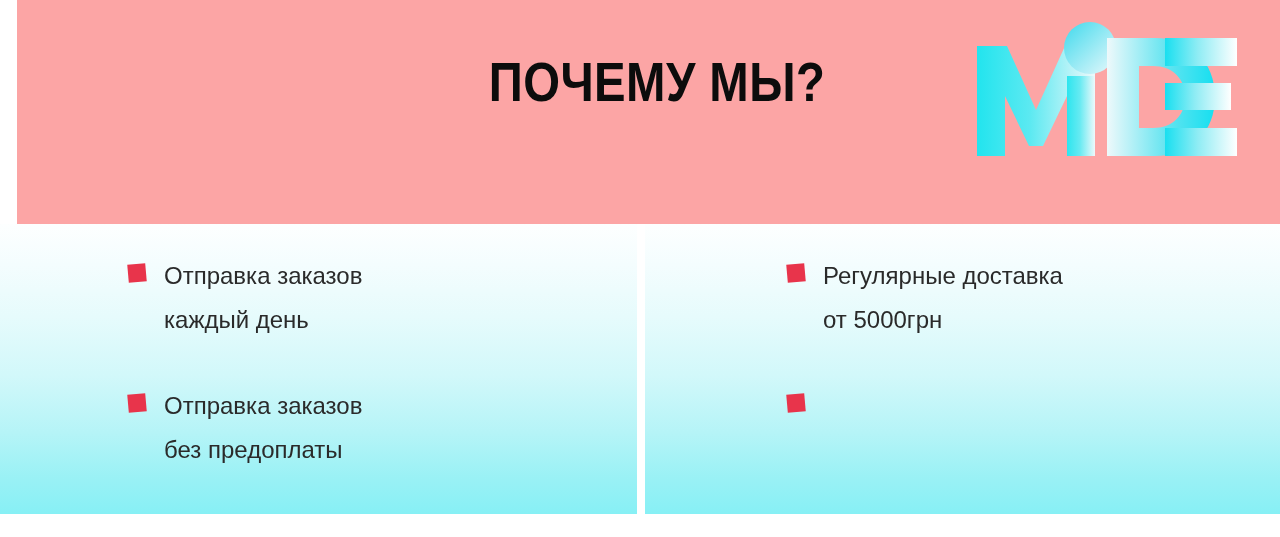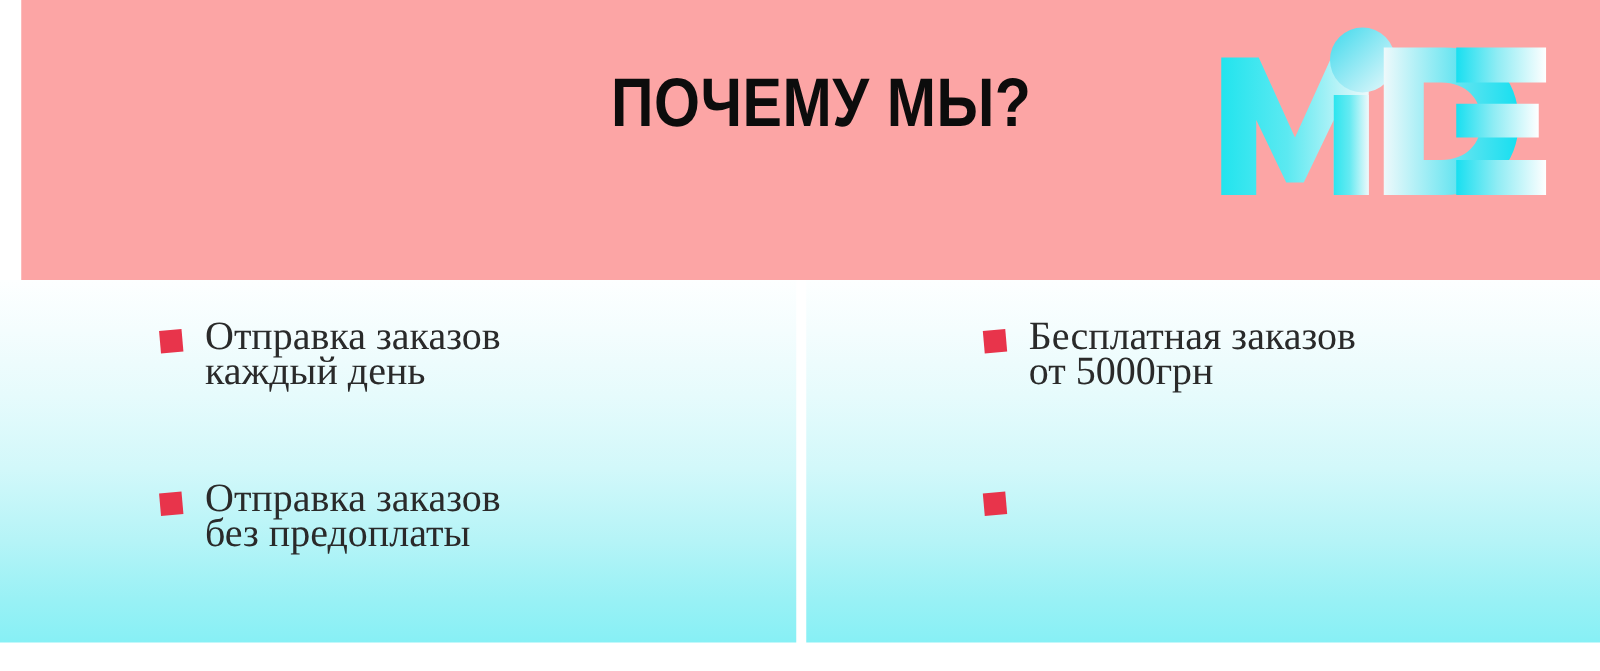--- a/index.html
+++ b/index.html
@@ -92,24 +92,24 @@
     width: 18px;
     height: 18px;
     background: #e8344b;
     transform: rotate(-5deg);
     flex: 0 0 auto;
     margin-top: 10px;
   }
 
   .feature-text {
     margin-left: 18px;
-    font-family: Liberation Serif, serif;
+    font-family: Liberation Sans, sans-serif;
     font-weight: 300;
-    font-size: 32px;
-    line-height: 28px;
+    font-size: 24px;
+    line-height: 44px;
     color: #2a2a2a;
     white-space: pre-line;
   }
 </style>
 </head>
 <body>
 
 <div id="header">
 
   <div id="page-title">ПОЧЕМУ МЫ?</div>
@@ -177,21 +177,21 @@
     </div>
 
   </div>
 </div>
 
 <div id="panel-right" class="panel">
   <div class="feature-list">
 
     <div class="feature-item item-0">
       <span class="bullet"></span>
-      <span class="feature-text">Бесплатная заказов
+      <span class="feature-text">Регулярные доставка
 от 5000грн</span>
     </div>
 
     <div class="feature-item item-1">
       <span class="bullet"></span>
     </div>
 
   </div>
 </div>
 

